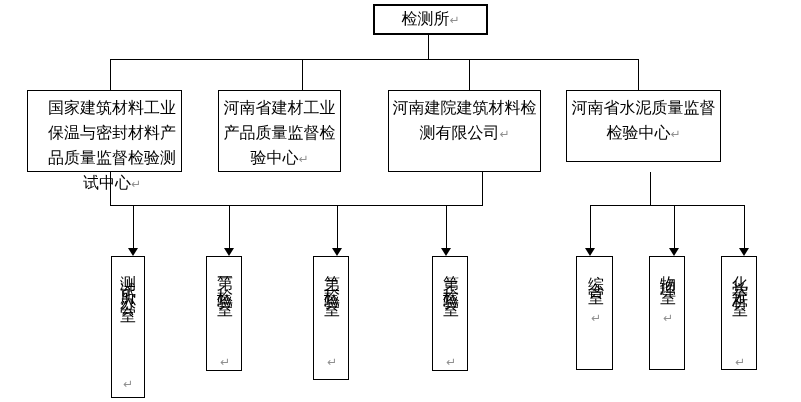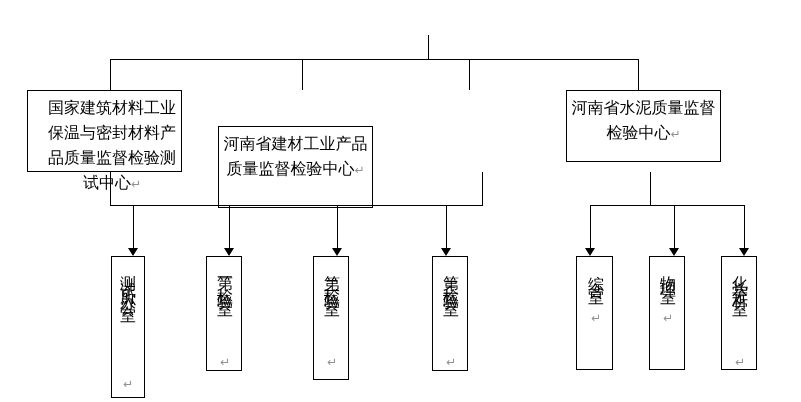--- a/index.html
+++ b/index.html
@@ -64,33 +64,39 @@
     position: absolute;
     right: 1px;
     text-orientation: upright;
   }
 </style>
 </head>
 <body>
 
 <div id="canvas">
 
+  <div class="box rootbox" style="left:373px; top:4px; width:115px; height:31px;">
+    <span>检测所</span><span class="ret">↵</span>
+  </div>
 
   <div class="vline" style="left:428px; top:35px; height:24px;"></div>
   <div class="hline" style="left:110px; top:59px; width:529px;"></div>
   <div class="vline" style="left:110px; top:59px; height:31px;"></div>
   <div class="vline" style="left:302px; top:59px; height:31px;"></div>
   <div class="vline" style="left:469px; top:59px; height:31px;"></div>
   <div class="vline" style="left:638px; top:59px; height:31px;"></div>
 
   <div class="box hbox" style="left:27px; top:90px; width:155px; height:82px;padding-left:18px;">
     <span>国家建筑材料工业保温与密封材料产品质量监督检验测试中心</span><span class="ret">↵</span>
   </div>
-  <div class="box hbox" style="left:218px; top:90px; width:155px; height:82px;margin-top:36px;">
+  <div class="box hbox" style="left:218px; top:90px; width:123px; height:82px;">
     <span>河南省建材工业产品质量监督检验中心</span><span class="ret">↵</span>
+  </div>
+  <div class="box hbox" style="left:388px; top:90px; width:153px; height:82px;">
+    <span>河南建院建筑材料检测有限公司</span><span class="ret">↵</span>
   </div>
   <div class="box hbox" style="left:566px; top:90px; width:155px; height:72px;">
     <span>河南省水泥质量监督检验中心</span><span class="ret">↵</span>
   </div>
 
   <div class="vline" style="left:110px; top:172px; height:33px;"></div>
   <div class="vline" style="left:482px; top:172px; height:33px;"></div>
   <div class="hline" style="left:110px; top:205px; width:373px;"></div>
   <div class="vline" style="left:133px; top:205px; height:43px;"></div>
   <div class="arrowhead" style="left:128px; top:248px;"></div>

